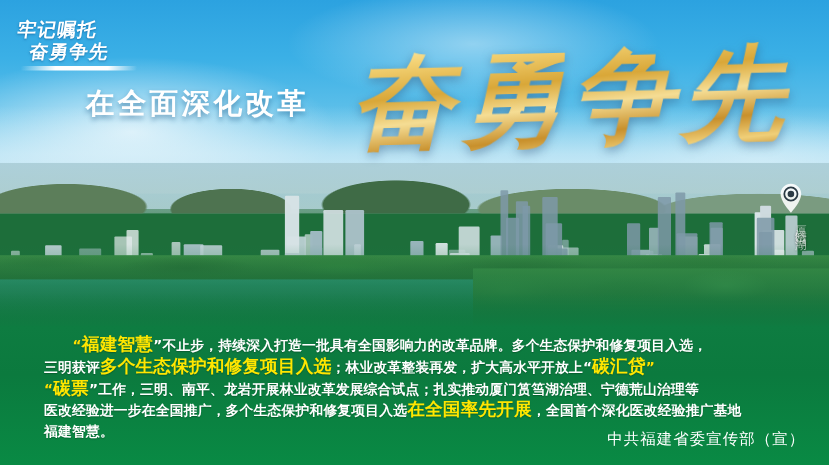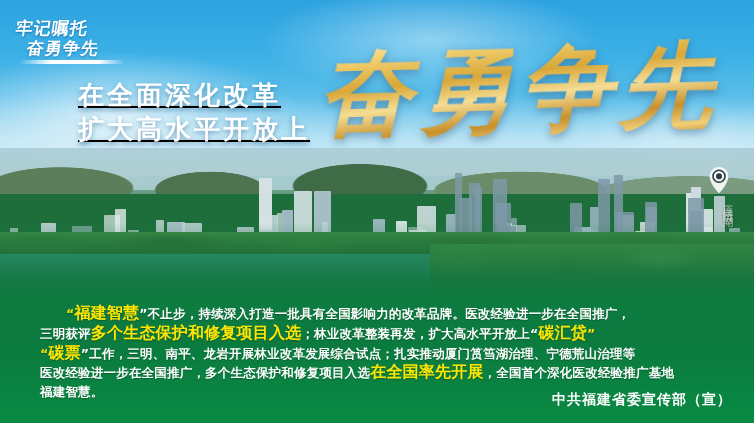--- a/index.html
+++ b/index.html
@@ -95,21 +95,21 @@
   .logo .l1{font-size:17px;line-height:20px;margin-left:2px;}
   .logo .l2{font-size:17px;line-height:20px;margin-left:16px;}
   .logo .swoosh{
     position:absolute;left:10px;top:42px;width:106px;height:4px;
     background:linear-gradient(90deg,rgba(255,255,255,0),#ffffff 30%,#ffffff 75%,rgba(255,255,255,0));
     border-radius:3px;
   }
 
   
   .headline{
-    position:absolute;left:78px;top:78px;z-index:6;text-decoration:underline;
+    position:absolute;left:78px;top:78px;z-index:6;
   }
   .headline div{
     color:#ffffff;font-weight:bold;font-size:26px;line-height:34px;
     letter-spacing:3px;white-space:nowrap;
     font-family:"DejaVu Sans","Liberation Sans",sans-serif;
     text-shadow:0 2px 5px rgba(10,70,120,.45);
   }
 
   
   .callig{
@@ -143,21 +143,21 @@
     font-family:"DejaVu Sans","Liberation Sans",sans-serif;
     font-weight:bold;
     text-shadow:0 1px 1px rgba(0,40,20,.35);
   }
   .body-copy .hl-big{color:#ffe600;font-size:16px;font-weight:bold;}
   .body-copy .q{color:#ffe000;}
   .indent{display:inline-block;width:26px;}
 
   .signature{
     position:absolute;right:22px;bottom:14px;z-index:9;
-    color:#ffffff;font-size:14px;font-weight:bold;letter-spacing:1px;
+    color:#ffffff;font-size:14px;font-weight:normal;letter-spacing:1px;
     font-family:"DejaVu Sans","Liberation Sans",sans-serif;
   }
 </style>
 </head>
 <body>
 
 <div id="poster">
 
   <div class="sky"></div>
   <div class="sky-haze"></div>
@@ -400,36 +400,35 @@
   <div class="greenpanel"></div>
 
   <div class="logo">
     <div class="l1">牢记嘱托</div>
     <div class="l2">奋勇争先</div>
     <div class="swoosh"></div>
   </div>
 
   <div class="headline">
     <div>在全面深化改革</div>
-    <div>扩大高水平开放上</div>
   </div>
 
   <div class="callig">奋勇争先</div>
 
   <div class="locpin">
     <svg width="22" height="28" viewBox="0 0 22 28">
       <path d="M11 1C5.8 1 1.6 5.2 1.6 10.4c0 6.7 8.1 15.6 9.4 16.9 1.3-1.3 9.4-10.2 9.4-16.9C20.4 5.2 16.2 1 11 1z" fill="rgba(255,255,255,.88)"></path>
       <circle cx="11" cy="10.3" r="6" fill="none" stroke="#2b3a44" stroke-width="1.6"></circle>
       <circle cx="11" cy="10.3" r="3" fill="#2b3a44"></circle>
     </svg>
   </div>
   <div class="loclabel">厦门筼筜湖</div>
 
   <div class="body-copy">
-    <span class="indent"></span><span class="q">“</span><span class="hl-big">福建智慧</span><span>”不止步，持续深入打造一批具有全国影响力的改革品牌。医改经验进一步在全国推广，</span><br>
+    <span class="indent"></span><span class="q">“</span><span class="hl-big">福建智慧</span><span>”不止步，持续深入打造一批具有全国影响力的改革品牌。多个生态保护和修复项目入选，</span><br>
     <span>三明获评</span><span class="hl-big">多个生态保护和修复项目入选</span><span>；林业改革整装再发，扩大高水平开放上“</span><span class="hl-big">碳汇贷</span><span class="q">”</span><br>
     <span class="q">“</span><span class="hl-big">碳票</span><span>”工作，三明、南平、龙岩开展林业改革发展综合试点；扎实推动厦门筼筜湖治理、宁德荒山治理等</span><br>
     <span>医改经验进一步在全国推广，多个生态保护和修复项目入选</span><span class="hl-big">在全国率先开展</span><span>，全国首个深化医改经验推广基地</span><br>
     <span>福建智慧。</span>
   </div>
 
   <div class="signature">中共福建省委宣传部（宣）</div>
 
 </div>
 

